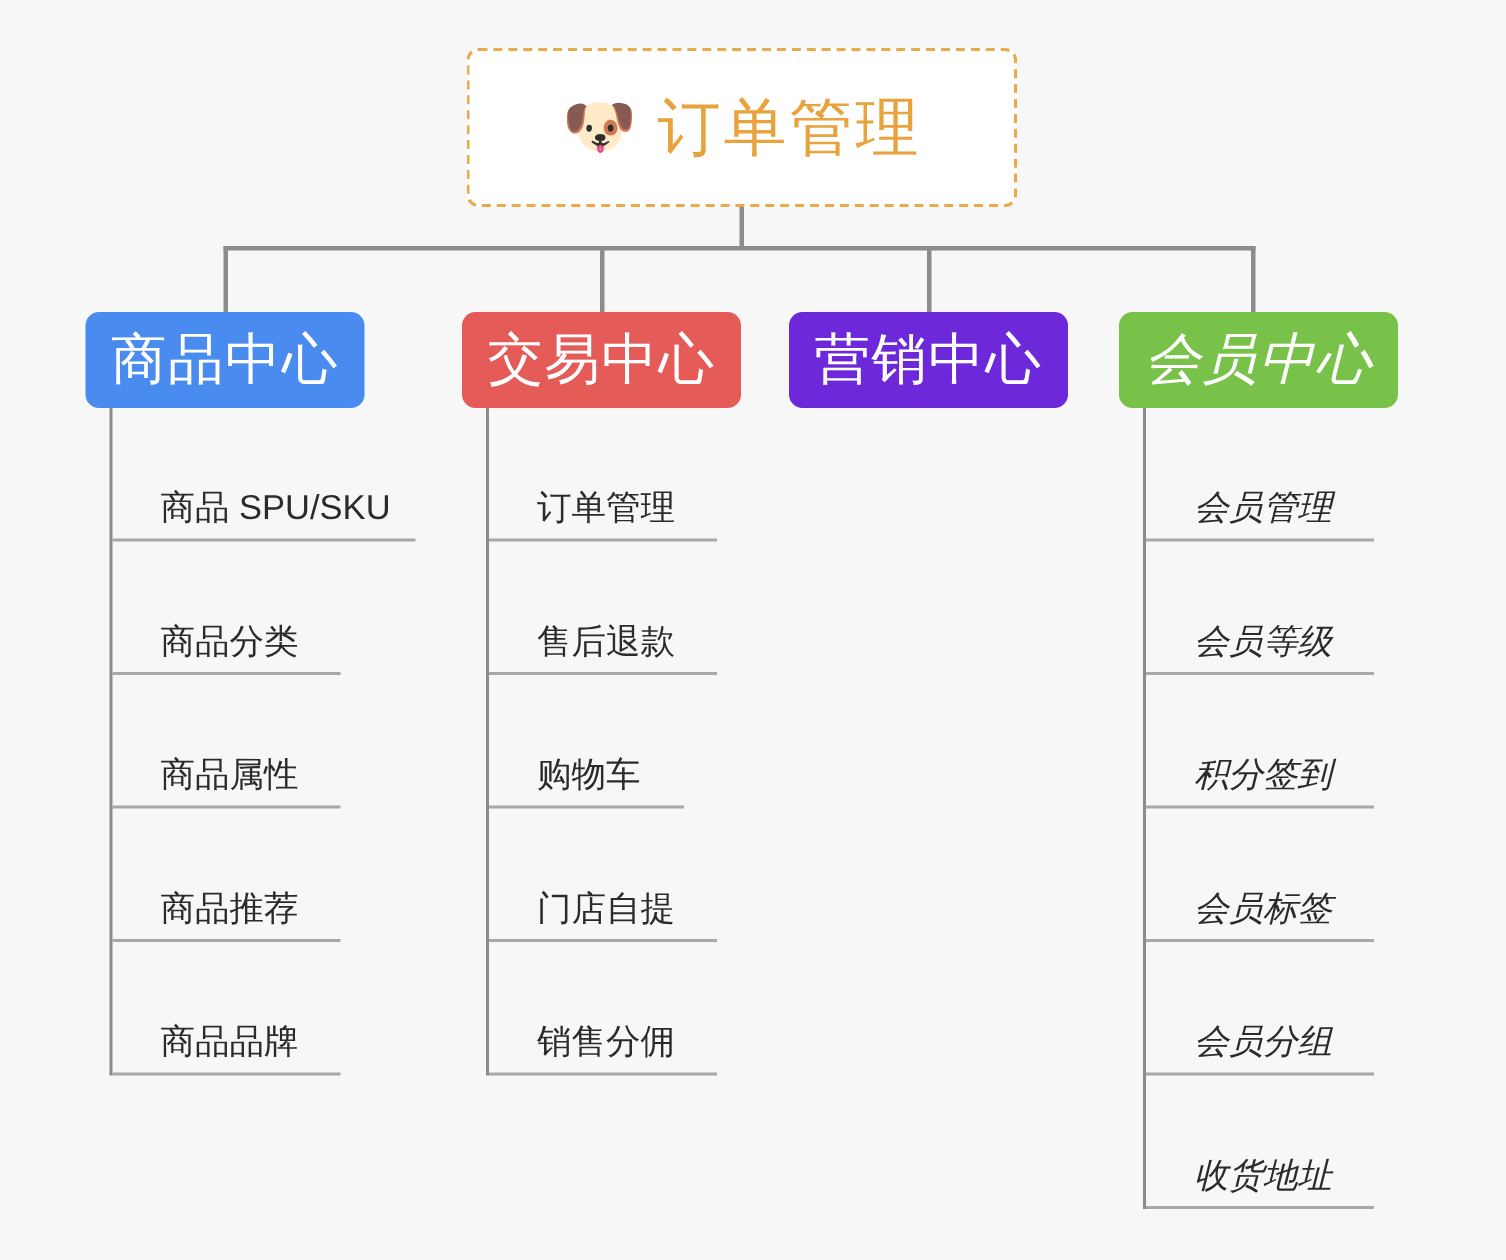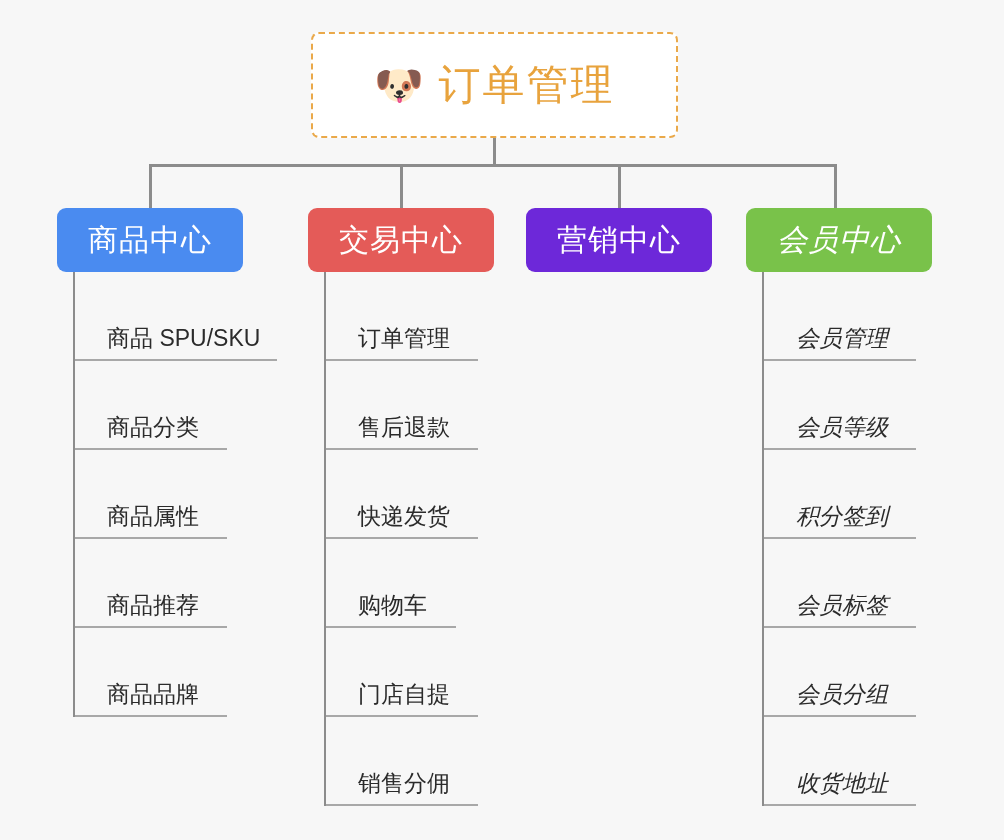--- a/index.html
+++ b/index.html
@@ -80,21 +80,21 @@
     width: 186px;
   }
   .branch-header {
     width: 186px;
     height: 64px;
     border-radius: 9px;
     display: flex;
     align-items: center;
     justify-content: center;
     color: #ffffff;
-    font-size: 30px;
+    font-size: 37px;
     letter-spacing: 1px;
     box-sizing: border-box;
   }
 
   
   .leaf-list {
     position: relative;
     margin-left: 16px;
     border-left: 2px solid #8c8c8c;
     padding-top: 0;
@@ -180,23 +180,20 @@
     <div class="branch-header" style="background: rgb(228, 91, 88); color: rgb(255, 255, 255);">
       <span>交易中心</span>
     </div>
     <div class="leaf-list">
       <div class="leaf" style="--ul-w: 152px;">
           <span class="leaf-label">订单管理</span>
         </div>
       <div class="leaf" style="--ul-w: 152px;">
           <span class="leaf-label">售后退款</span>
         </div>
-      <div class="leaf" style="--ul-w: 152px;">
-          <span class="leaf-label">快递发货</span>
-        </div>
       <div class="leaf" style="--ul-w: 130px;">
           <span class="leaf-label">购物车</span>
         </div>
       <div class="leaf" style="--ul-w: 152px;">
           <span class="leaf-label">门店自提</span>
         </div>
       <div class="leaf" style="--ul-w: 152px;">
           <span class="leaf-label">销售分佣</span>
         </div>
     </div>

